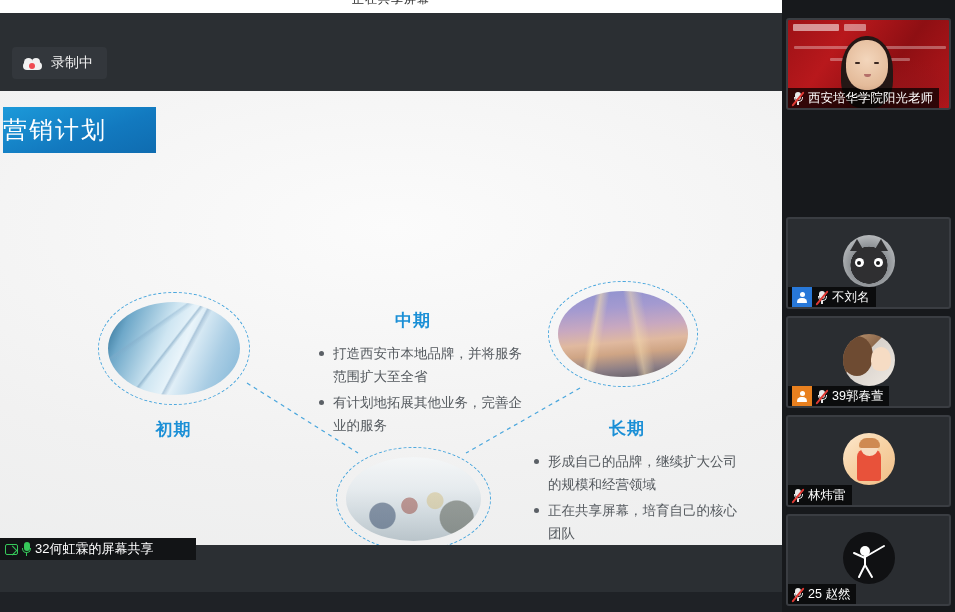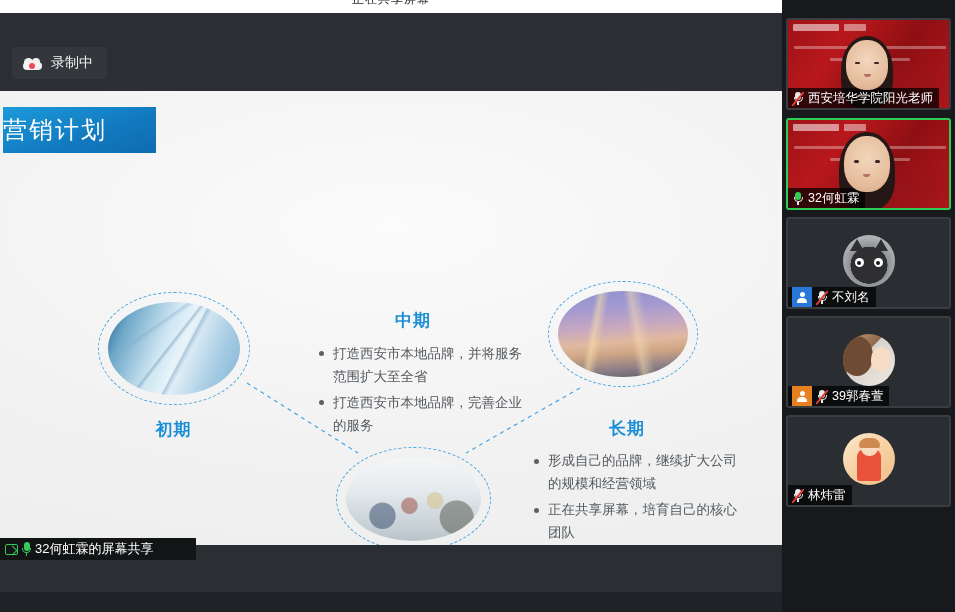--- a/index.html
+++ b/index.html
@@ -117,21 +117,21 @@
   }
   .bullets li::before {
     content: ""; position: absolute; left: 1px; top: 9px;
     width: 5px; height: 5px; border-radius: 50%; background: #5b6066;
   }
 
   .col-early  { left: 66px;  top: 327px; width: 230px; }
   .col-early .col-head { text-align: center; width: 215px; }
   .col-mid    { left: 318px; top: 218px; width: 215px; }
   .col-mid .col-head { text-align: center; width: 190px; }
-  .col-long   { left: 533px; top: 326px; width: 215px; font-family: Liberation Mono, monospace; }
+  .col-long   { left: 533px; top: 326px; width: 215px; }
   .col-long .col-head { text-align: center; width: 188px; }
 
   
   .share-bar {
     position: absolute; left: 0; bottom: 0; width: 196px; height: 22px;
     background: #121416; display: flex; align-items: center; gap: 4px;
     padding: 0 5px;
   }
   .share-bar .txt { color: #ffffff; font-size: 13px; white-space: nowrap; }
   .sshare-ico {
@@ -370,21 +370,21 @@
       </div>
 
       <div class="col col-early">
         <div class="col-head">初期</div>
       </div>
 
       <div class="col col-mid">
         <div class="col-head">中期</div>
         <ul class="bullets">
           <li>打造西安市本地品牌，并将服务范围扩大至全省</li>
-          <li>打造西安市本地品牌，完善企业的服务</li>
+          <li>有计划地拓展其他业务，完善企业的服务</li>
         </ul>
       </div>
 
       <div class="col col-long">
         <div class="col-head">长期</div>
         <ul class="bullets">
           <li>形成自己的品牌，继续扩大公司的规模和经营领域</li>
           <li>正在共享屏幕，培育自己的核心团队</li>
 
         </ul>
@@ -423,43 +423,20 @@
         <span class="mic-muted">
           <span class="cap"></span>
             <span class="arc"></span>
             <span class="stem"></span>
             <span class="slash"></span>
         </span>
         <span class="nm">西安培华学院阳光老师</span>
       </div>
     </div>
 
-    <div class="tile active" style="top:118px">
-      <div class="tile-video vid-red">
-        <span class="logo"></span>
-          <span class="logo2"></span>
-        <span class="bannerline" style="top:26px; width:152px;"></span>
-        <span class="bannerline" style="top:38px; left:42px; width:80px;"></span>
-        <span class="face" style="left:56px; top:16px; width:46px; height:56px;">
-          <span class="hair"></span>
-            <span class="skin"></span>
-          <span class="eye l"></span>
-            <span class="eye r"></span>
-            <span class="mouth"></span>
-        </span>
-      </div>
-      <div class="tile-label">
-        <span class="mic-on">
-          <span class="cap"></span>
-            <span class="arc"></span>
-            <span class="stem"></span>
-        </span>
-        <span class="nm">32何虹霖</span>
-      </div>
-    </div>
 
     <div class="tile" style="top:217px">
       <div class="avatar-wrap av-cat">
         <span class="ear-l"></span>
           <span class="ear-r"></span>
         <span class="eye l"></span>
           <span class="eye r"></span>
       </div>
       <div class="tile-label">
         <span class="badge-person blue">
@@ -510,15 +487,38 @@
         <span class="mic-muted">
           <span class="cap"></span>
             <span class="arc"></span>
             <span class="stem"></span>
             <span class="slash"></span>
         </span>
         <span class="nm">林炜雷</span>
       </div>
     </div>
 
+    <div class="tile" style="top:514px">
+      <div class="avatar-wrap av-dab">
+        <svg width="46" height="42" viewBox="0 0 46 42">
+          <g stroke="#ffffff" stroke-width="2" fill="none" stroke-linecap="round">
+            <circle cx="19" cy="14" r="5" fill="#ffffff" stroke="none"></circle>
+            <path d="M19 19 L19 28"></path>
+            <path d="M19 21 L8 16"></path>
+            <path d="M19 20 L38 9"></path>
+            <path d="M19 28 L13 40"></path>
+            <path d="M19 28 L26 40"></path>
+          </g>
+        </svg>
+      </div>
+      <div class="tile-label">
+        <span class="mic-muted">
+          <span class="cap"></span>
+            <span class="arc"></span>
+            <span class="stem"></span>
+            <span class="slash"></span>
+        </span>
+        <span class="nm">25 赵然</span>
+      </div>
+    </div>
 
   </div>
 </div>
 
 </body></html>

